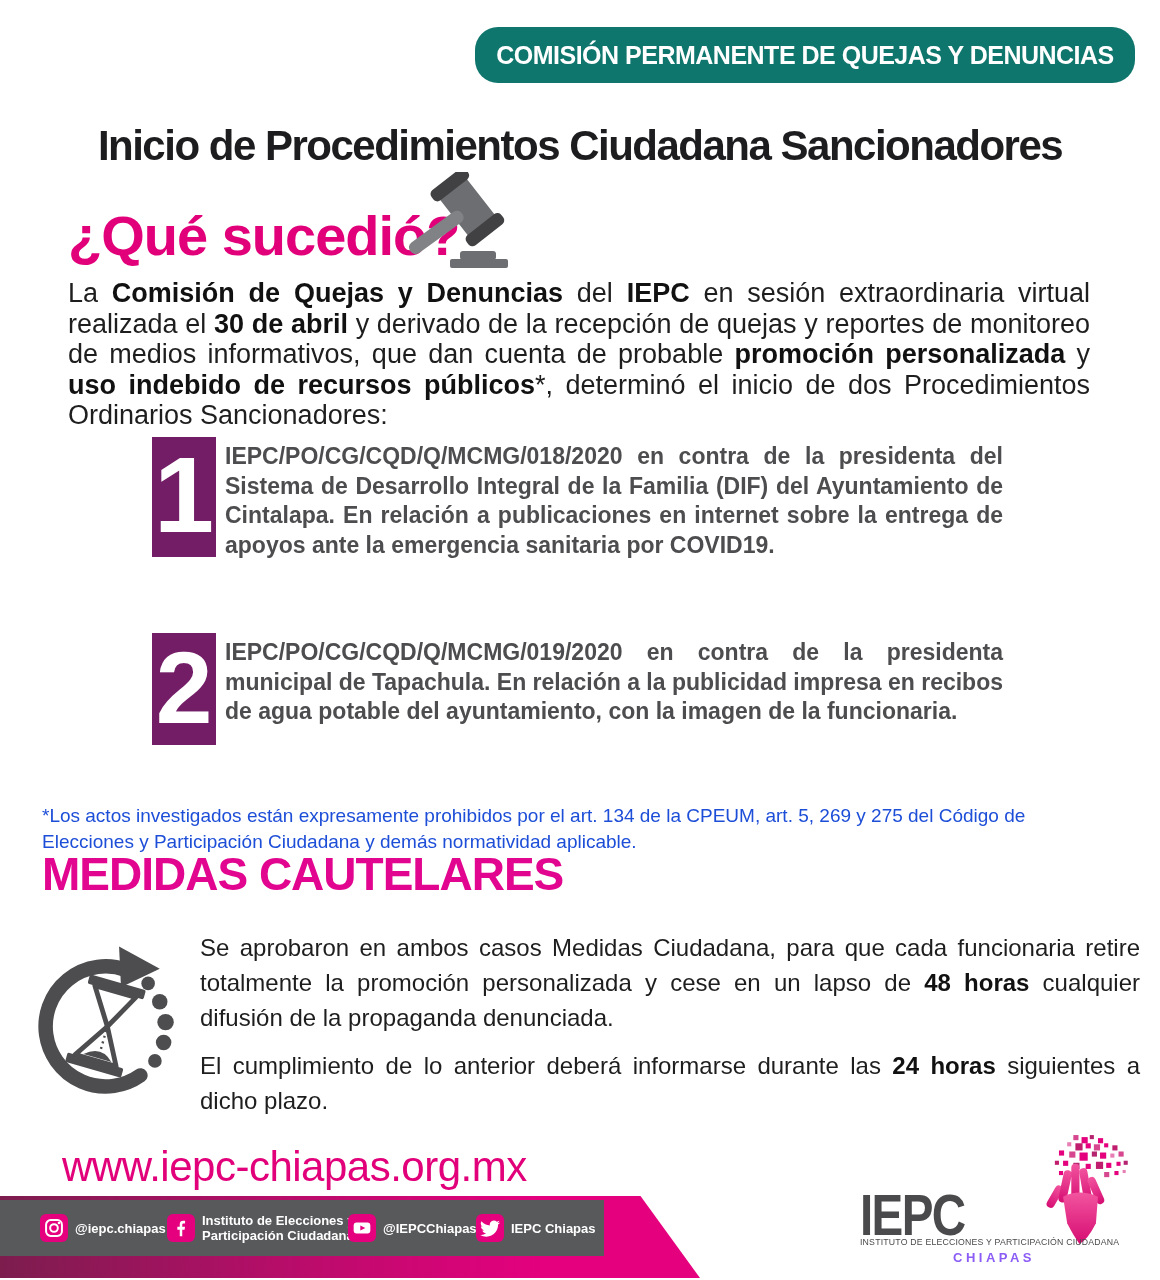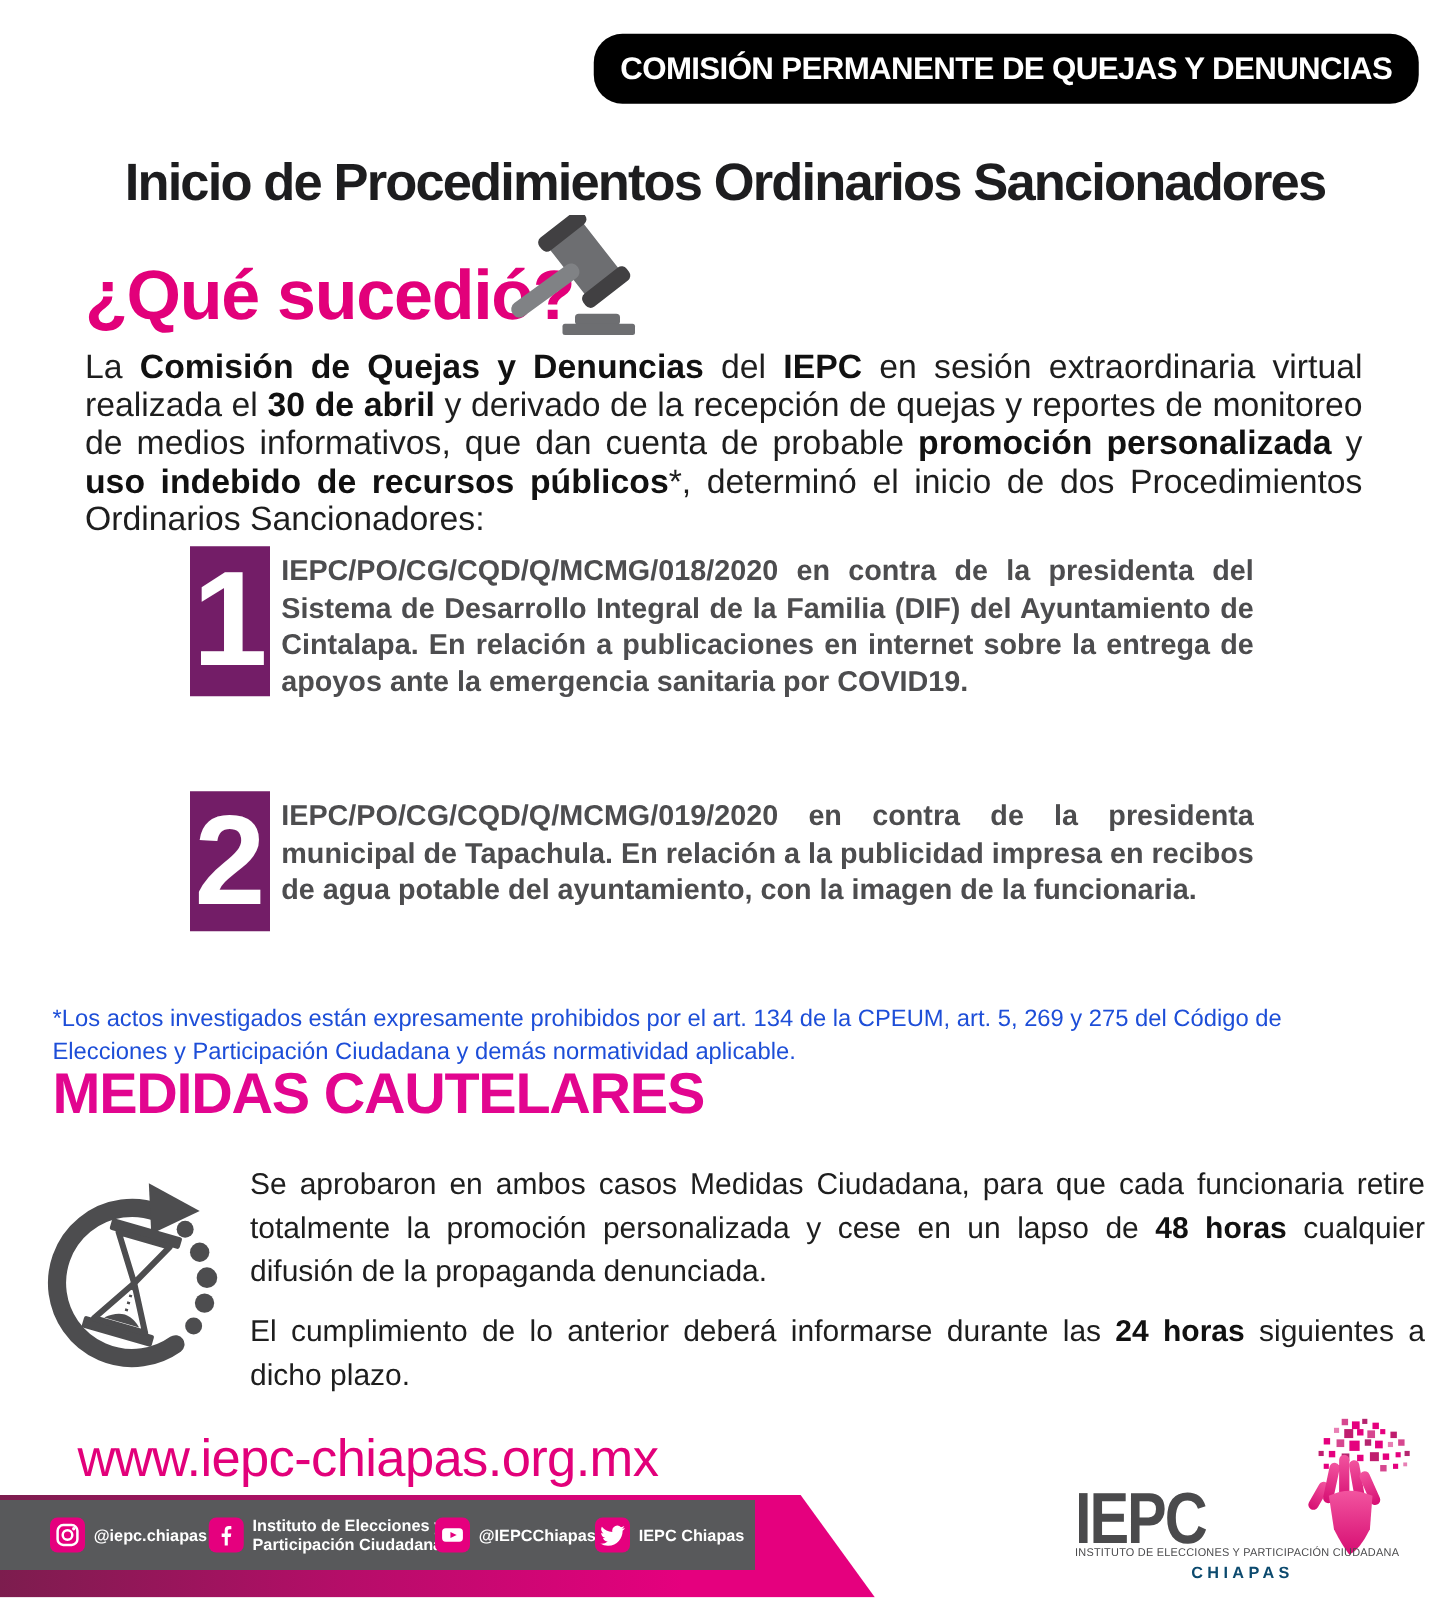--- a/index.html
+++ b/index.html
@@ -5,21 +5,21 @@
   * { margin:0; padding:0; box-sizing:border-box; }
   html,body { background:#ffffff; }
   body { font-family:"Liberation Sans", sans-serif; }
   .canvas {
     position:relative; width:1160px; height:1280px; margin:0 auto;
     background:#ffffff; overflow:hidden;
   }
   
   .banner {
     position:absolute; left:475px; top:27px; width:660px; height:56px;
-    background:#000000; color:#ffffff; display:flex; align-items:center; justify-content:center;
+    background:#0f766e; color:#ffffff; display:flex; align-items:center; justify-content:center;
     font-weight:700; font-size:25px; letter-spacing:-0.5px;border-radius:23px;
   }
   
   .main-title {
     position:absolute; left:0; top:122px; width:100%; text-align:center;
     color:#1d1d1f; font-size:42px; font-weight:700; letter-spacing:-1.5px;
   }
   
   .question {
     position:absolute; left:68px; top:203px;
@@ -91,34 +91,34 @@
   .logo-squares-hand { position:absolute; right:18px; top:0; }
   .logo-brand {
     position:absolute; left:5px; top:48px; color:#4a4a4c;
     font-size:58px; font-weight:700; letter-spacing:-2px; transform:scaleX(0.82); transform-origin:left;
   }
   .logo-line1 {
     position:absolute; left:5px; top:104px; width:215px; color:#4a4a4c;
     font-size:9px; letter-spacing:0.2px; white-space:nowrap; transform:scaleX(0.97); transform-origin:left;
   }
   .logo-line2 {
-    position:absolute; left:98px; top:117px; color:#0c4a6e;
+    position:absolute; left:98px; top:117px; color:#8b5cf6;
     font-size:13px; font-weight:700; letter-spacing:3.5px;
   }
 </style>
 </head>
 <body>
 
 <div class="canvas">
 
   <div class="banner">
     <span>COMISIÓN PERMANENTE DE QUEJAS Y DENUNCIAS</span>
   </div>
 
-  <h1 class="main-title">Inicio de Procedimientos Ordinarios Sancionadores</h1>
+  <h1 class="main-title">Inicio de Procedimientos Ciudadana Sancionadores</h1>
 
   <div class="question">¿Qué sucedió?</div>
   <svg class="gavel" width="118" height="102" viewBox="0 0 118 102">
     <g transform="rotate(52 70 36)">
       <rect x="42" y="19" width="56" height="34" rx="5" fill="#6d6e71"></rect>
       <rect x="34" y="14" width="13" height="44" rx="5" fill="#414042"></rect>
       <rect x="91" y="14" width="13" height="44" rx="5" fill="#414042"></rect>
     </g>
     <rect x="6" y="54" width="64" height="13" rx="6" fill="#808285" transform="rotate(-36 38 60)"></rect>
     <rect x="62" y="79" width="36" height="9" rx="3" fill="#6d6e71"></rect>

